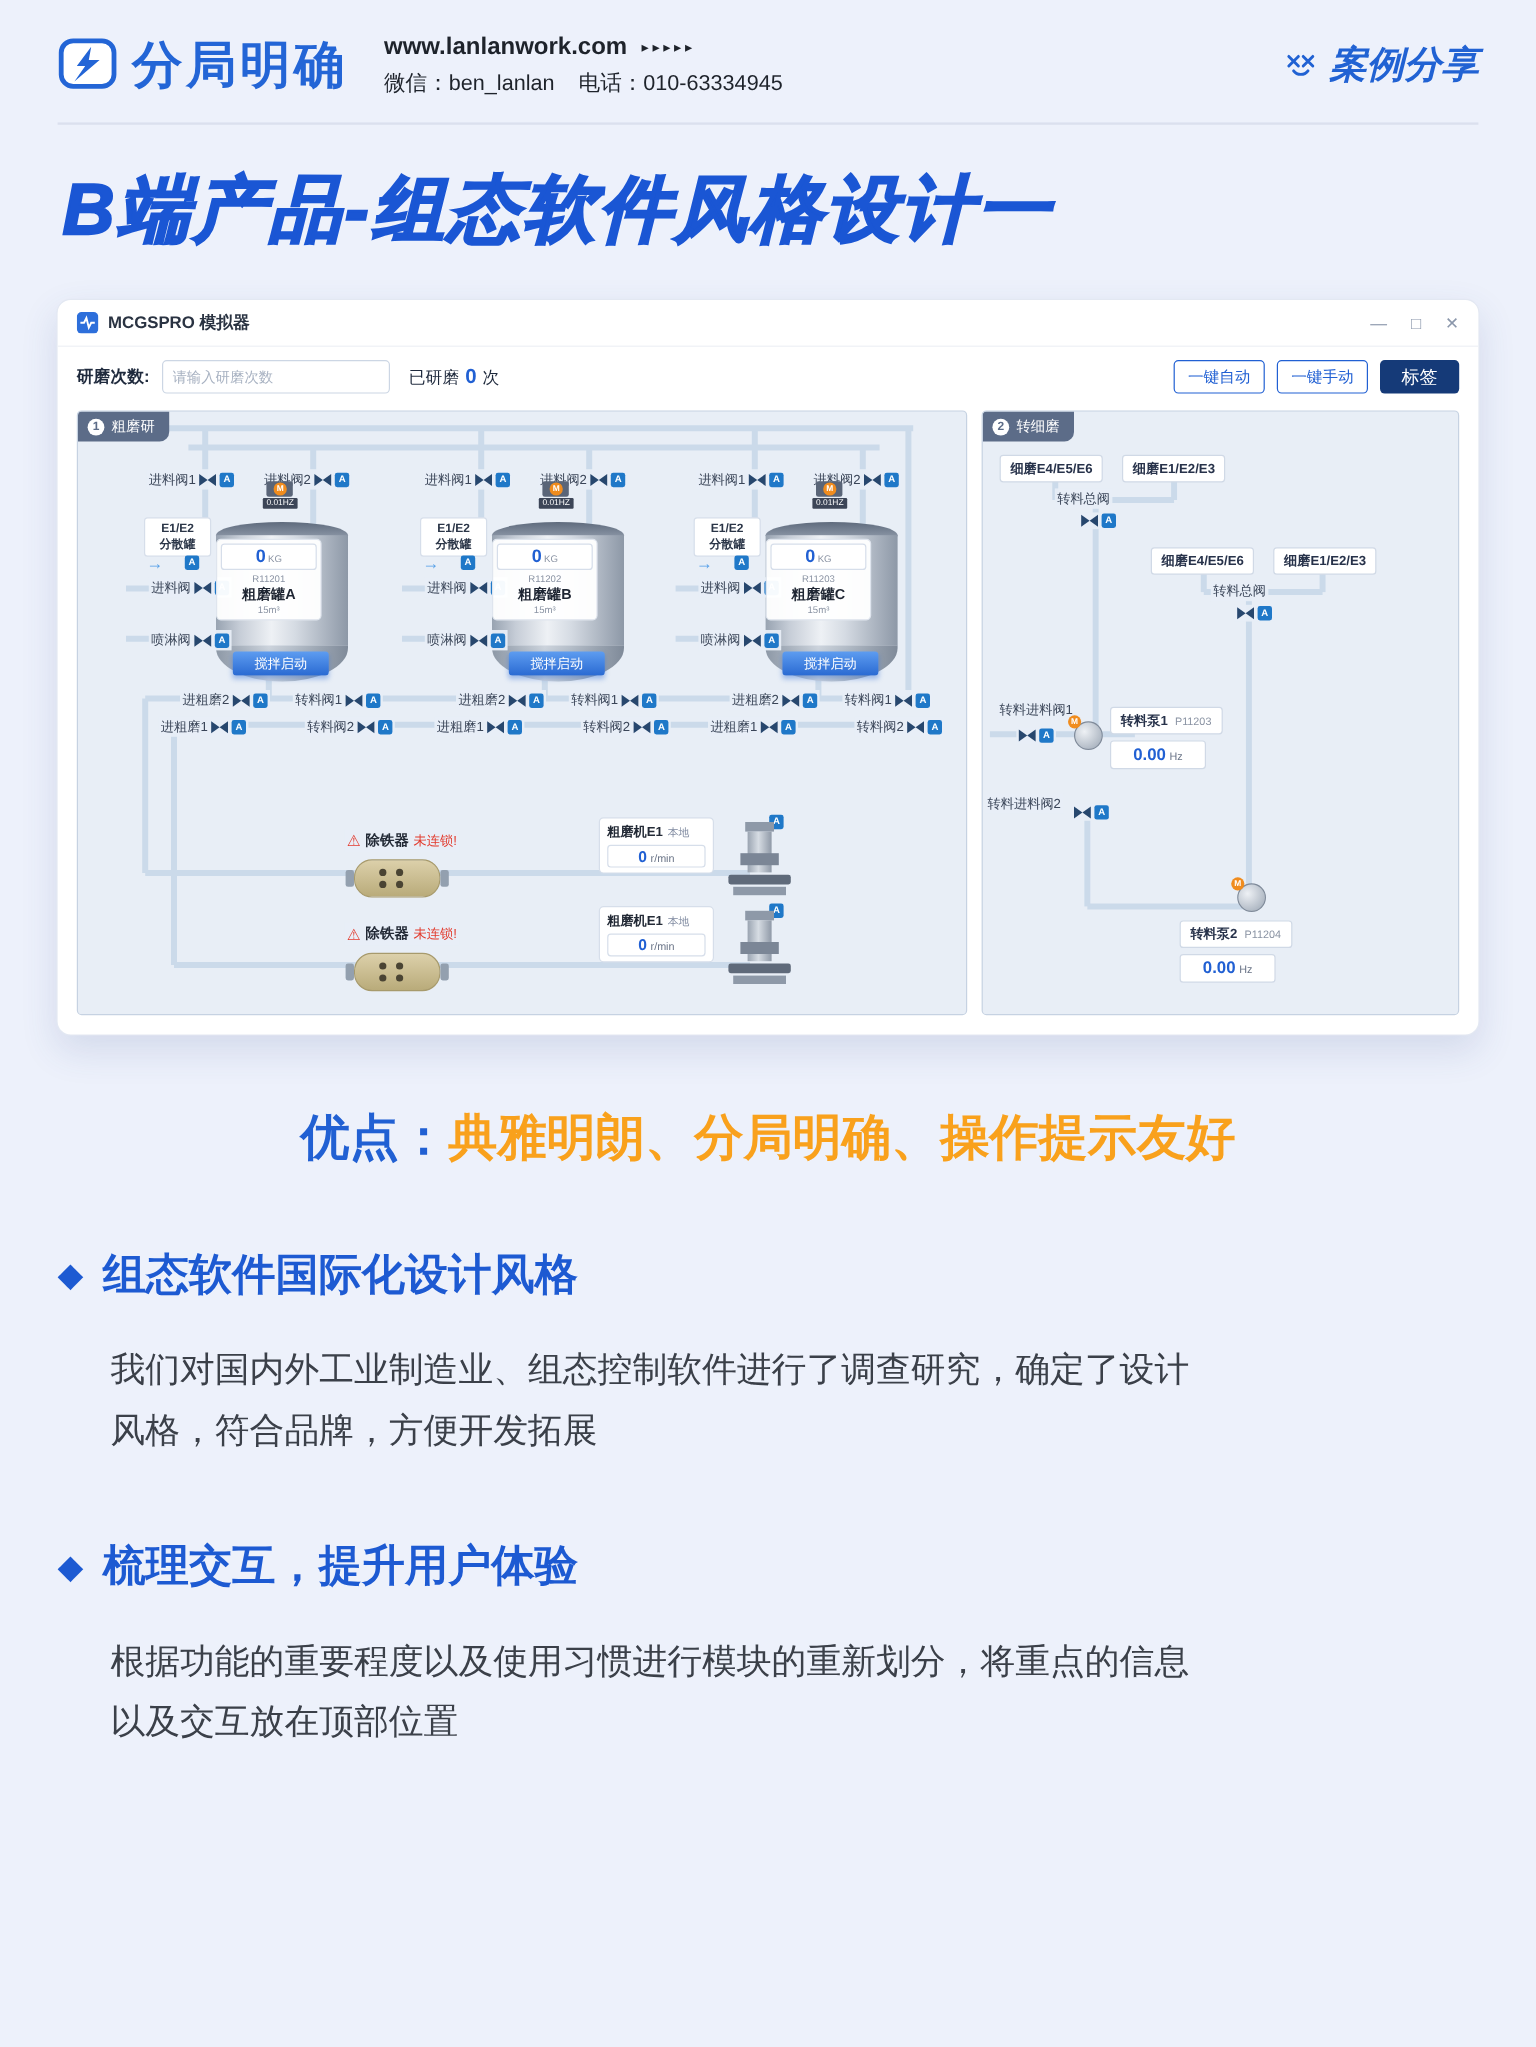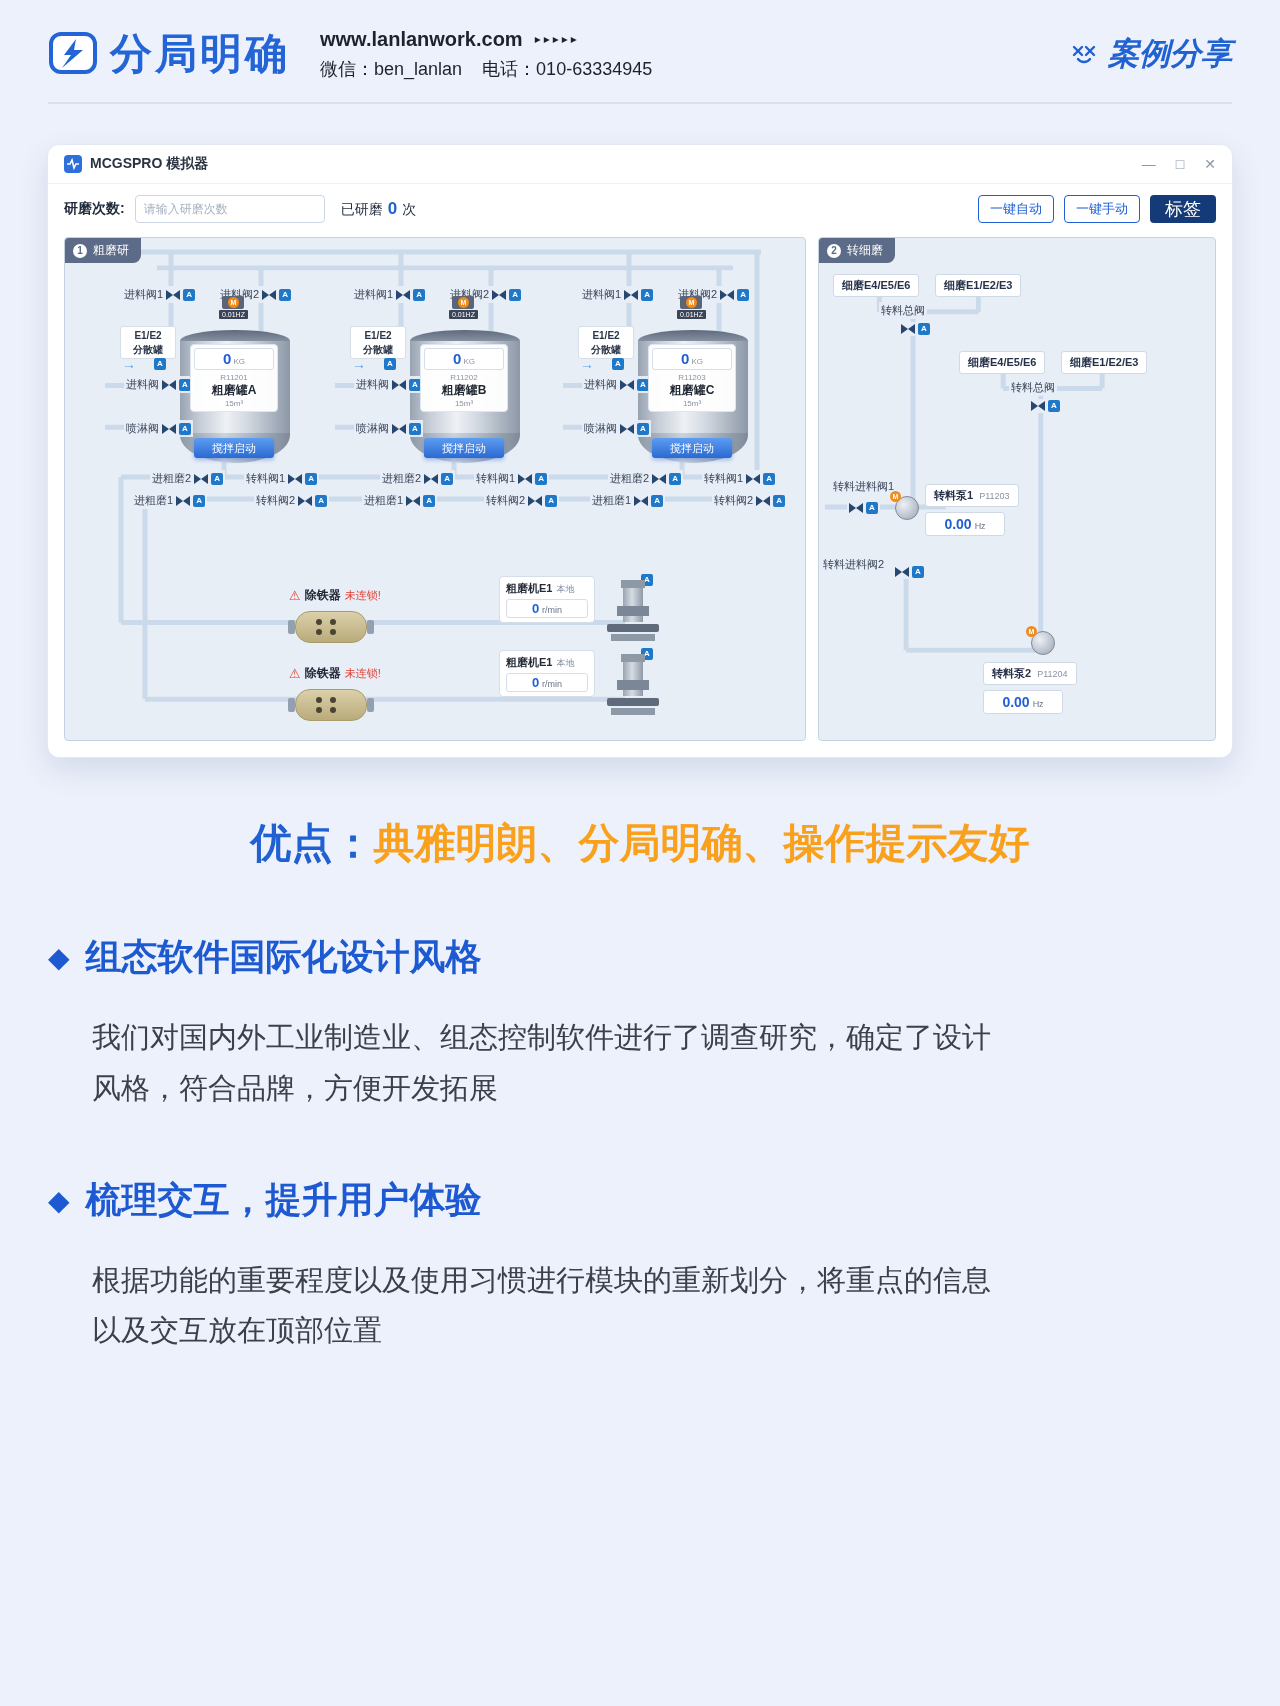--- a/index.html
+++ b/index.html
@@ -34,21 +34,21 @@
   .tb-label{font-size:14px;font-weight:bold;color:#1f2a3d;}
   .tb-input{width:172px;height:26px;border:1px solid #ccd6e4;border-radius:4px;padding:0 8px;font-size:12px;color:#333;
             font-family:"Liberation Sans","DejaVu Sans",sans-serif;}
   .tb-input::placeholder{color:#a8b2c2;}
   .tb-ground{font-size:14px;color:#1f2a3d;margin-left:6px;}
   .count{color:#2160d3;font-weight:bold;font-size:17px;margin:0 5px;}
   .tb-spacer{flex:1;}
   .btn-outline{min-width:76px;height:28px;border:1px solid #2160d3;background:#fff;color:#2160d3;
                border-radius:4px;font-size:13px;font-family:inherit;}
   .btn-dark{min-width:66px;height:28px;border:none;background:#153a78;color:#fff;border-radius:4px;
-            font-size:18px;font-family:inherit;}
+            font-size:15px;font-family:inherit;}
 
   .workspace{position:absolute;left:16px;right:16px;top:92px;bottom:16px;display:flex;gap:12px;}
   .panel{position:relative;background:#e8eef6;border:1px solid #c6d2e2;border-radius:4px;overflow:hidden;}
   .panel-l{width:740px;}
   .panel-r{flex:1;}
   .pipes{position:absolute;inset:0;width:100%;height:100%;}
   .panel-tag{position:absolute;top:0;left:0;z-index:6;display:flex;align-items:center;gap:6px;
              background:#5c6c88;color:#fff;font-size:12px;padding:4px 12px 4px 8px;border-radius:3px 0 8px 0;}
   .tag-num{width:14px;height:14px;border-radius:50%;background:#fff;color:#5c6c88;font-size:10px;font-weight:bold;
            display:flex;align-items:center;justify-content:center;}
@@ -77,21 +77,21 @@
   .motor{left:99px;top:10px;display:flex;flex-direction:column;align-items:center;gap:1px;z-index:4;}
   .motor-body{position:relative;width:22px;height:13px;background:#5a6578;border-radius:2px;
               display:flex;align-items:center;justify-content:center;}
   .m-badge{width:11px;height:11px;border-radius:50%;background:#f08c1e;color:#fff;font-size:7px;font-weight:bold;
            display:flex;align-items:center;justify-content:center;line-height:1;}
   .freq-label{background:#3c4557;color:#fff;font-size:7px;padding:1px 3px;border-radius:1px;}
   .disperse-box{left:0;top:40px;width:54px;background:#fff;border:1px solid #d6deea;border-radius:3px;
                 font-size:10px;font-weight:bold;color:#2a3547;text-align:center;padding:2px 0;line-height:1.35;z-index:3;}
   .disperse-box span{display:block;}
   .feed-arrow{left:2px;top:70px;color:#57a0e8;font-size:14px;font-weight:bold;z-index:3;}
-  .info-card{left:70px;top:58px;width:88px;background:rgba(255,255,255,.96);border:1px solid #dfe5ee;
+  .info-card{left:60px;top:58px;width:88px;background:rgba(255,255,255,.96);border:1px solid #dfe5ee;
              border-radius:4px;padding:3px;text-align:center;z-index:4;box-sizing:border-box;}
   .kg-box{border:1px solid #d6deea;border-radius:3px;padding:1px 0;background:#fff;}
   .kg-val{color:#2160d3;font-weight:bold;font-size:15px;}
   .kg-unit{font-size:8px;color:#8a93a3;margin-left:2px;}
   .t-code{font-size:8px;color:#8a93a3;margin-top:3px;}
   .t-name{font-size:12px;font-weight:bold;color:#1f2633;}
   .t-vol{font-size:8px;color:#8a93a3;}
   .stir-btn{left:74px;top:152px;width:80px;height:20px;border:none;border-radius:3px;color:#fff;font-size:11px;
             background:linear-gradient(180deg,#5d9cf0,#2a6ad2);box-shadow:0 2px 4px rgba(42,106,210,.4);
             z-index:5;font-family:inherit;}
@@ -182,20 +182,21 @@
           <path d="M16 4 L24 12"></path>
             <path d="M24 4 L16 12"></path>
           <path d="M8 16 c3 4 9 4 12 0"></path>
         </g>
       </svg>
       <span>案例分享</span>
     </div>
   </div>
   <div class="divider"></div>
 
+  <h1 class="big-title">B端产品-组态软件风格设计一</h1>
 
   <section class="appwin">
     <div class="titlebar">
       <svg width="18" height="18" viewBox="0 0 18 18">
         <rect width="18" height="18" rx="4" fill="#2d6fdb"></rect>
         <path d="M3 9 h3 l2 -4 2 8 2 -4 h3" stroke="#fff" stroke-width="1.6" fill="none"></path>
       </svg>
       <span class="app-title">MCGSPRO 模拟器</span>
       <span class="win-controls">
         <span>—</span>

